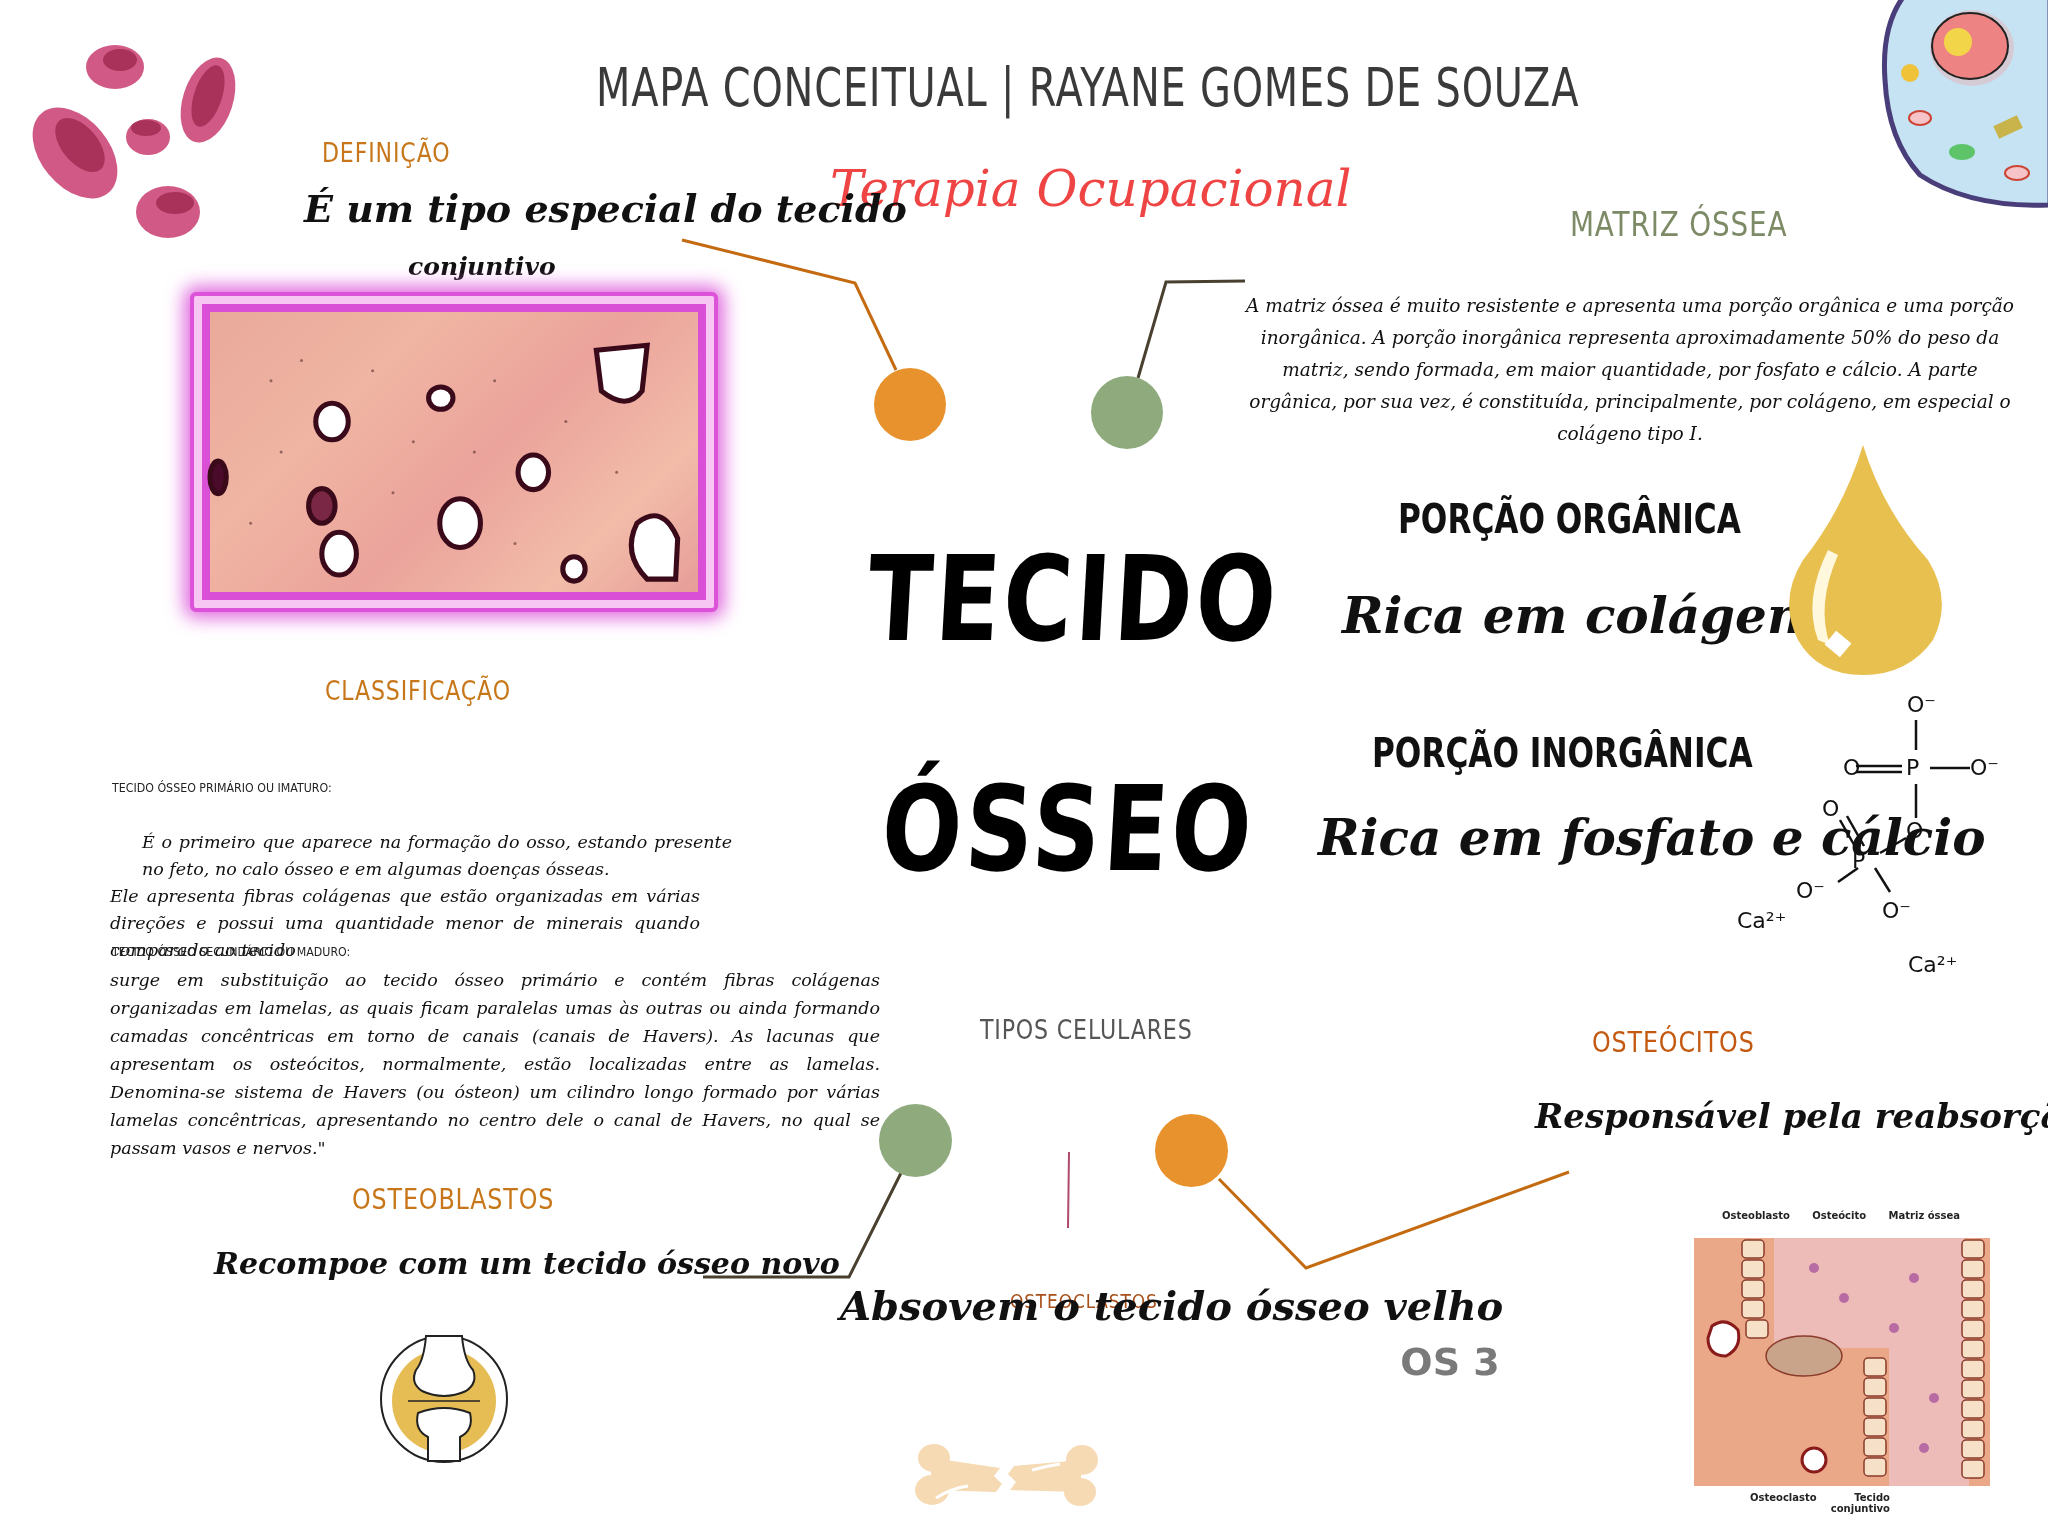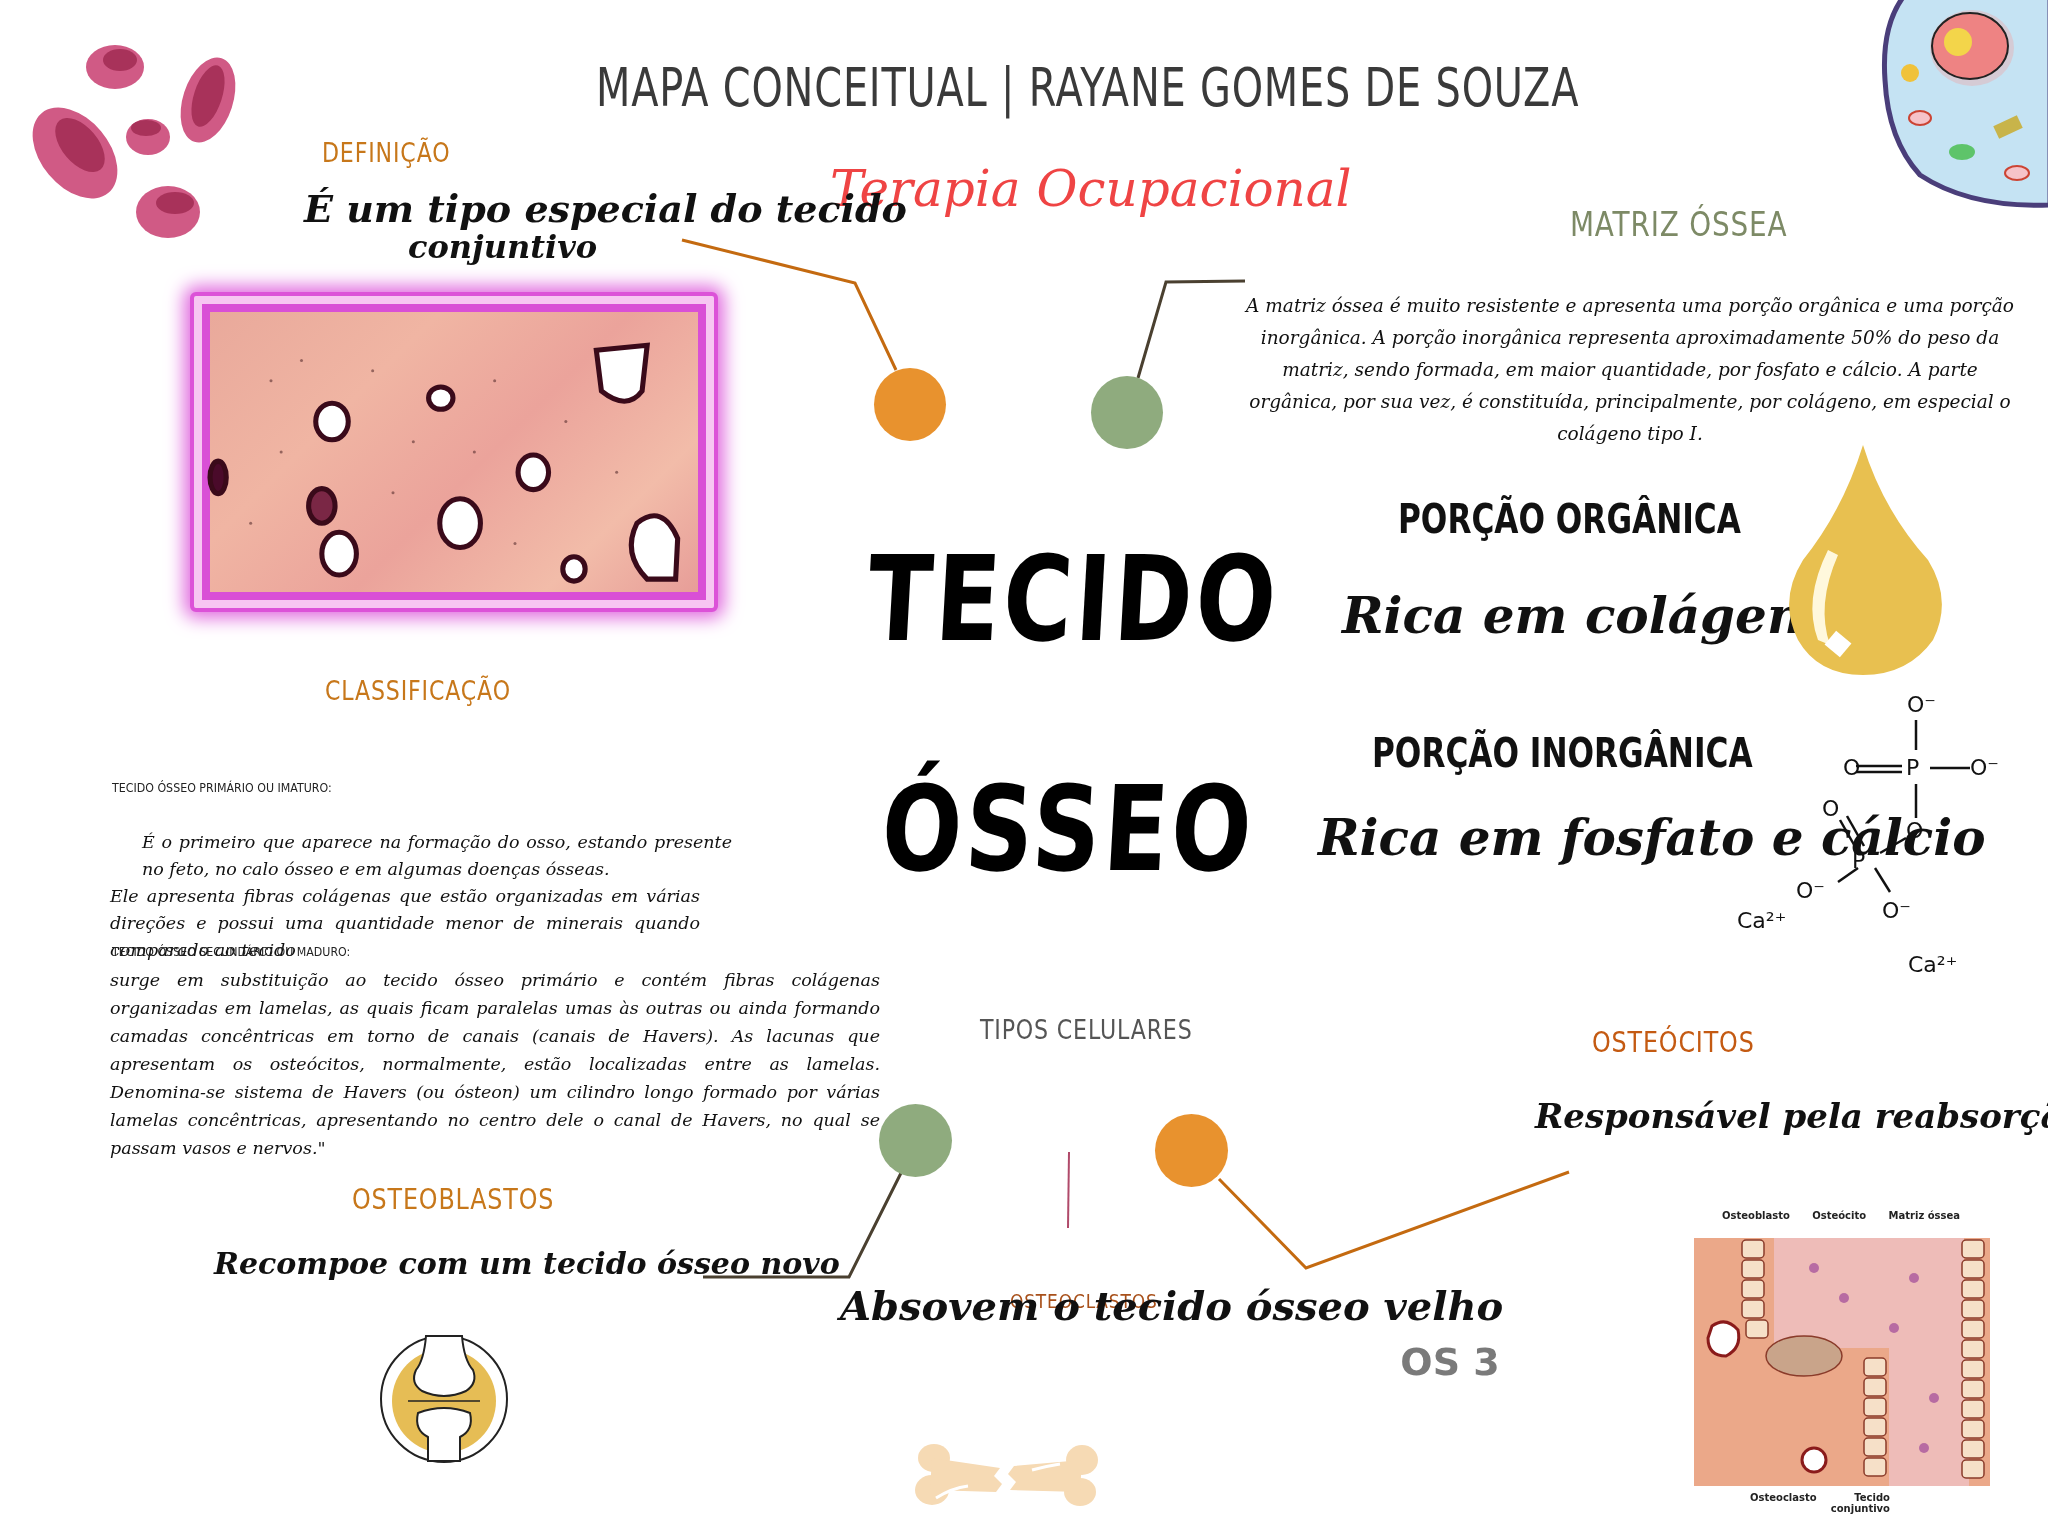--- a/index.html
+++ b/index.html
@@ -70,21 +70,21 @@
   <ellipse cx="82" cy="172" rx="13" ry="8" fill="#5ec46a"></ellipse>
   <rect x="115" y="140" width="26" height="14" fill="#c8b44a" transform="rotate(-25 128 147)"></rect>
   <ellipse cx="137" cy="193" rx="12" ry="7" fill="#f6c3c9" stroke="#c43" stroke-width="2"></ellipse>
 </svg>
 
 <div class="abs title-main" style="left:596px;top:56px;">MAPA CONCEITUAL | RAYANE GOMES DE SOUZA</div>
 <div class="abs subtitle" style="left:830px;top:160px;">Terapia Ocupacional</div>
 
 <div class="abs label-orange" style="left:322px;top:138px;">DEFINIÇÃO</div>
 <div class="abs script" style="left:282px;top:186px;font-size:38px;margin-left:22px;">É um tipo especial do tecido</div>
-<div class="abs script" style="left:408px;top:228px;font-size:32px;">conjuntivo</div>
+<div class="abs script" style="left:408px;top:252px;font-size:25px;">conjuntivo</div>
 
 <div class="abs" style="left:190px;top:292px;width:520px;height:312px;border-radius:6px;
             background:#f7c6f2;box-shadow:0 0 18px 6px #e06ade; border:4px solid #dc52d8;">
   <div style="position:absolute;left:8px;top:8px;right:8px;bottom:8px;border:8px solid #d94fd6;
               background:linear-gradient(135deg,#e9a99b 0%,#f0b5a3 30%,#eba39b 55%,#f2bca9 80%,#e79d98 100%);">
     <svg style="left:0;top:0;width:100%;height:100%;" viewBox="0 0 480 260">
       <g fill="#fff" stroke="#3a0a1a" stroke-width="5">
         <ellipse cx="120" cy="100" rx="16" ry="18"></ellipse>
         <ellipse cx="227" cy="77" rx="12" ry="11"></ellipse>
         <ellipse cx="318" cy="150" rx="15" ry="17"></ellipse>

